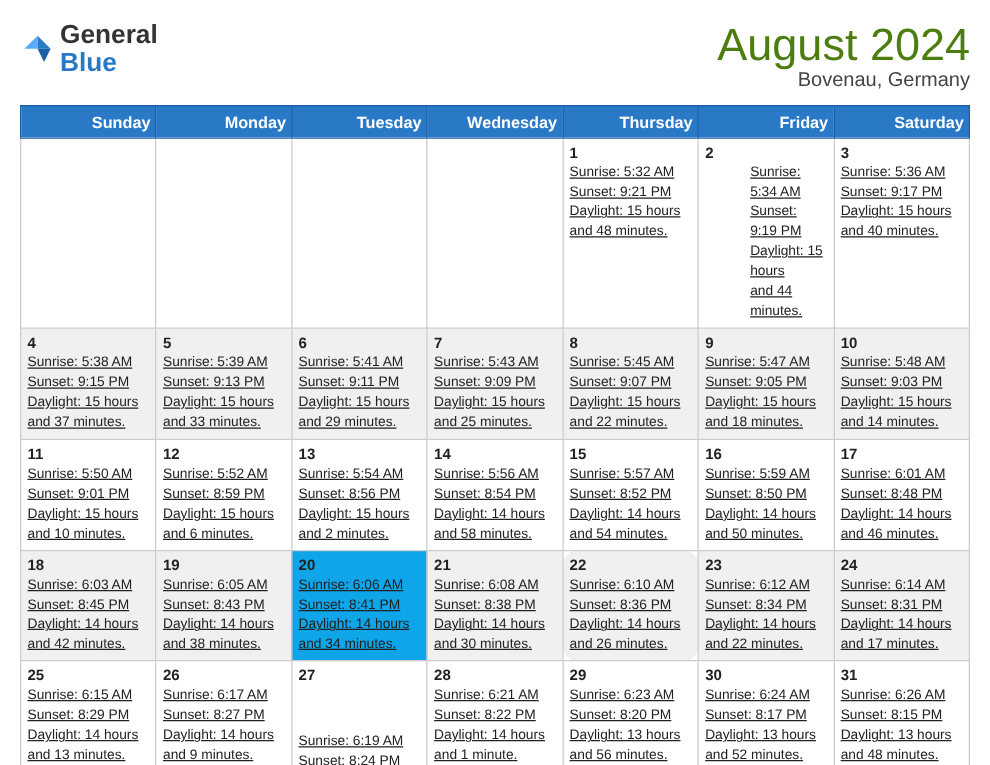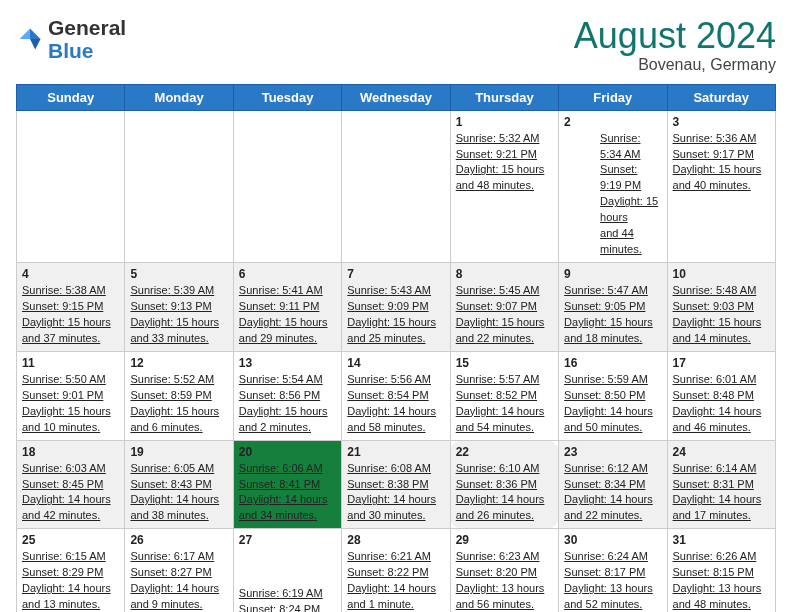--- a/index.html
+++ b/index.html
@@ -38,41 +38,41 @@
     .logo-icon {
       width: 28px;
       height: 28px;
     }
     .title-block {
       text-align: right;
     }
     .month-title {
       font-size: 36px;
       font-weight: normal;
-      color: #0f766e;
+      color: #4d7c0f;
       line-height: 1.1;
     }
     .location {
       font-size: 16px;
       color: #444;
     }
     .calendar {
       flex: 1;
       border-collapse: collapse;
       width: 100%;
       table-layout: fixed;
     }
     .calendar th {
       background: #2979c7;
       color: #fff;
       font-size: 13px;
       font-weight: bold;
       padding: 5px 4px;
       border: 1px solid #1a5fa8;
-      text-align: center;
+      text-align: right;
     }
     .calendar td {
       border: 1px solid #ccc;
       vertical-align: top;
       padding: 4px 5px;
       font-size: 10.5px;
       color: #222;
       background: #fff;
       height: 88px;
     }
@@ -285,21 +285,21 @@
 Daylight: 14 hours
 and 42 minutes.</div>
           </td>
           <td style="background: rgb(240, 240, 240);">
             <span class="day-num">19</span>
             <div class="day-info" style="white-space: pre-line;">Sunrise: 6:05 AM
 Sunset: 8:43 PM
 Daylight: 14 hours
 and 38 minutes.</div>
           </td>
-          <td style="background: #15803d;">
+          <td style="background: #0ea5e9;">
             <span class="day-num">20</span>
             <div class="day-info" style="white-space: pre-line;">Sunrise: 6:06 AM
 Sunset: 8:41 PM
 Daylight: 14 hours
 and 34 minutes.</div>
           </td>
           <td style="background: rgb(240, 240, 240);">
             <span class="day-num">21</span>
             <div class="day-info" style="white-space: pre-line;">Sunrise: 6:08 AM
 Sunset: 8:38 PM

